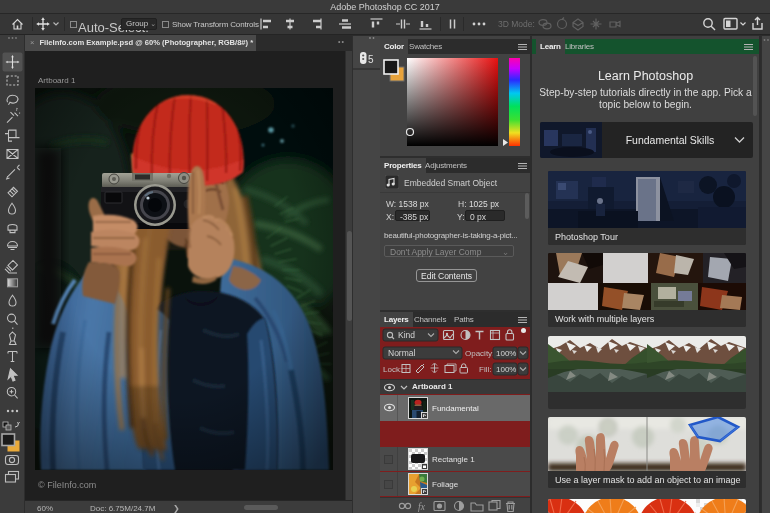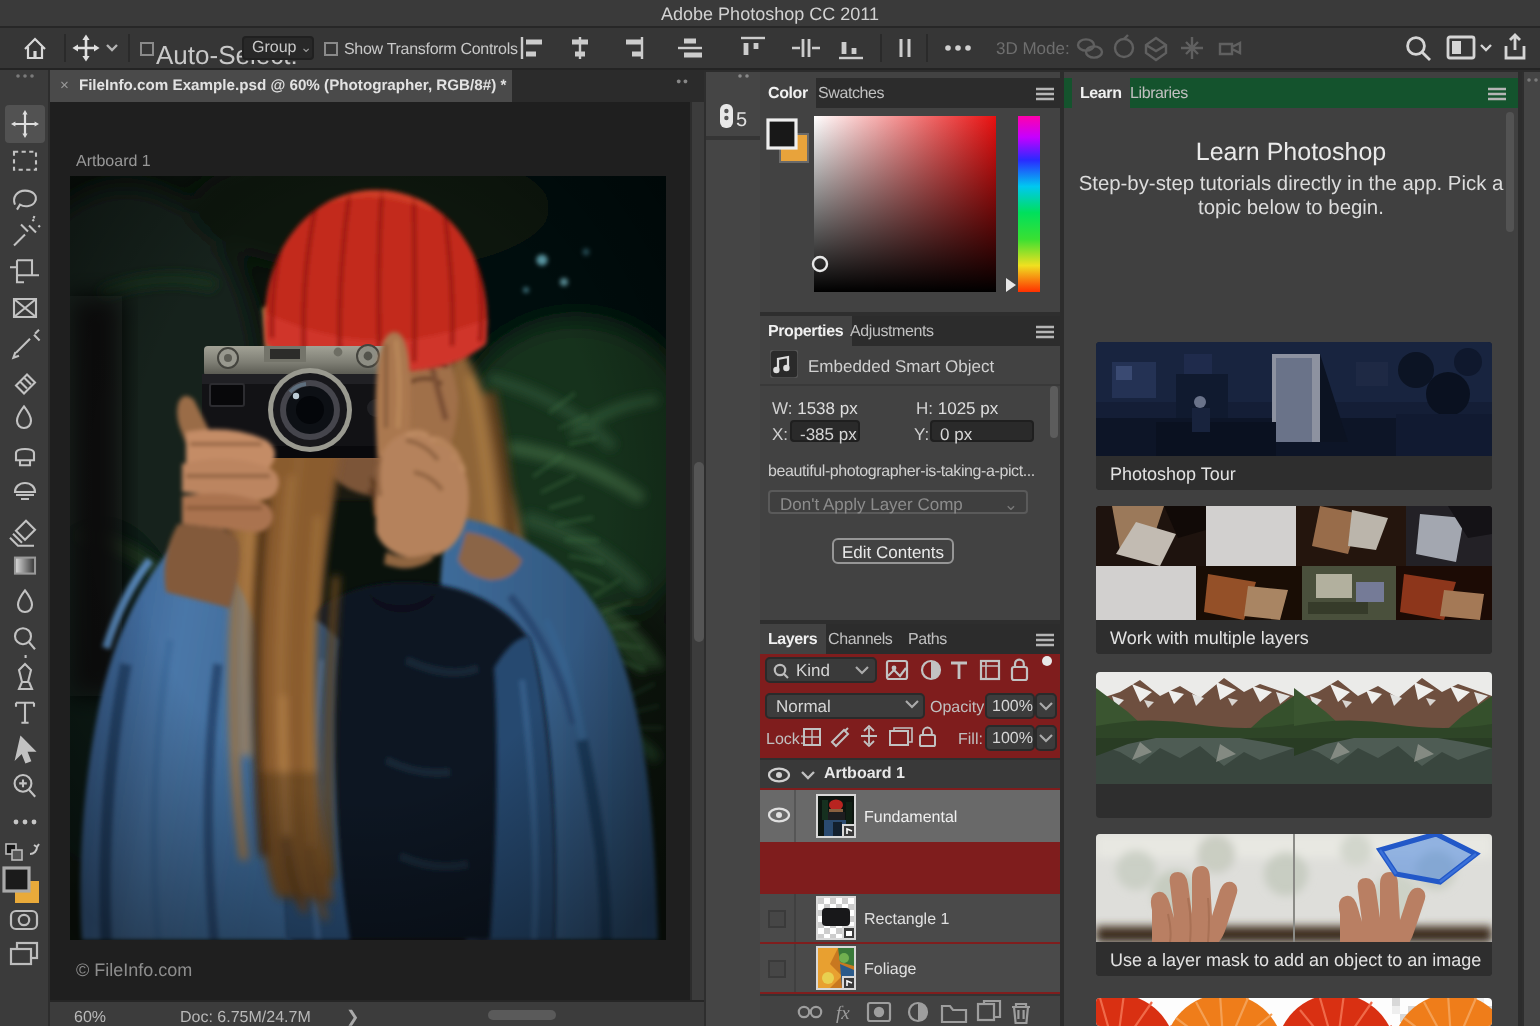--- a/index.html
+++ b/index.html
@@ -30,21 +30,21 @@
 .inbox{position:absolute;background:#2a2a2a;border:1px solid #1f1f1f;border-radius:2px;font-size:8.5px;color:#d5d5d5}
 .ddbox{position:absolute;background:#404040;border:1px solid #272727;border-radius:2px;font-size:8.5px;color:#d5d5d5}
 
 #learn{left:532px;top:36px;width:227px;height:477px;background:#404040;overflow:hidden}
 #rstrip{left:761px;top:36px;width:9px;height:477px;background:#454545;border-left:1px solid #2e2e2e}
 .card{position:absolute;left:16px;width:198px;background:#2e2e2e;border-radius:2px;overflow:hidden}
 .clabel{position:absolute;left:0;width:198px;background:#2e2e2e;color:#e2e2e2;font-size:9px;padding:4px 0 0 7px}
 svg{display:block}
 </style></head>
 <body>
-<div class="abs" id="titlebar">Adobe Photoshop CC 2011</div>
+<div class="abs" id="titlebar">Adobe Photoshop CC 2017</div>
 <div class="abs" id="optbar">
 <svg width="770" height="21" viewBox="0 0 770 21">
  <g fill="none" stroke="#d8d8d8" stroke-width="1.1">
   <path d="M12.5 10.5 L17.5 5.5 L22.5 10.5 M14 9.5 V15 H21 V9.5"></path>
   <path d="M17.5 11.5 V15" stroke-width="1.6"></path>
  </g>
  <rect x="32" y="3" width="1" height="14" fill="#2a2a2a"></rect>
  <g stroke="#e0e0e0" stroke-width="1.2" fill="#e0e0e0">
   <path d="M43 5 V15 M38 10 H48" stroke-width="1.3"></path>
   <path d="M43 3.2 L41.2 6 H44.8 Z M43 16.8 L41.2 14 H44.8 Z M36.2 10 L39 8.2 V11.8 Z M49.8 10 L47 8.2 V11.8 Z" stroke="none"></path>
@@ -456,21 +456,21 @@
         <circle cx="3.2" cy="10" r="1.6" fill="#ddd"></circle>
         <circle cx="8.2" cy="9" r="1.6" fill="#ddd"></circle>
       </svg>
  <span class="abs" style="left:24px;top:5px">Embedded Smart Object</span>
  <div class="abs" style="left:0;top:19px;width:152px;height:1px;background:#393939"></div>
  <span class="abs" style="left:6px;top:26px">W: <span style="color:#dedede">1538 px</span></span>
  <span class="abs" style="left:78px;top:26px">H: <span style="color:#dedede">1025 px</span></span>
  <span class="abs" style="left:6px;top:39px">X:</span>
  <div class="inbox" style="left:15px;top:37px;width:35px;height:11px;padding:1px 0 0 4px">-385 px</div>
  <span class="abs" style="left:77px;top:39px">Y:</span>
- <div class="inbox" style="left:85px;top:37px;width:52px;height:11px;padding:1px 0 0 4px">0 px</div>
+ <div class="inbox" style="left:85px;top:37px;width:40px;height:11px;padding:1px 0 0 4px">0 px</div>
  <div class="abs" style="left:145px;top:20px;width:4px;height:26px;border-radius:2px;background:#5c5c5c"></div>
  <span class="abs" style="left:4px;top:58px;font-size:8px;letter-spacing:-0.2px">beautiful-photographer-is-taking-a-pict...</span>
  <div class="ddbox" style="left:4px;top:72px;width:130px;height:12px;background:#3f3f3f;border-color:#5a5a5a;color:#8c8c8c;padding:1px 0 0 5px">Don't Apply Layer Comp <span style="position:absolute;right:4px;color:#777">⌄</span></div>
  <div class="abs" style="left:36px;top:96px;width:61px;height:13px;border:1px solid #969696;border-radius:3px;background:#424242;color:#e8e8e8;text-align:center;line-height:12px;font-size:8.5px">Edit Contents</div>
 </div>
 
 <div class="abs" style="left:0;top:274px;width:152px;height:2px;background:#2e2e2e"></div>
 <div class="ptabs" style="top:276px">
  <div class="ptab act" style="left:0">Layers</div>
  <div class="ptab" style="left:30px">Channels</div>
@@ -615,20 +615,35 @@
 <div class="abs" id="learn">
 <div class="ptabs" style="top:3px;width:227px;background:#14532d">
  <div class="ptab act" style="left:4px;background:#404040">Learn</div>
  <div class="ptab" style="left:29px">Libraries</div>
  <svg class="ham" style="right:6px;top:4px" width="9" height="8">
         <path d="M0 1.5 h9 M0 4 h9 M0 6.5 h9" stroke="#b5b5b5" stroke-width="1.2"></path>
       </svg>
 </div>
 <div class="abs" style="left:0;top:33px;width:227px;text-align:center;font-size:12.5px;color:#eaeaea">Learn Photoshop</div>
 <div class="abs" style="left:7px;top:51px;width:213px;text-align:center;font-size:10.2px;line-height:11.5px;color:#dcdcdc">Step-by-step tutorials directly in the app. Pick a<br>topic below to begin.</div>
+<div class="abs" style="left:8px;top:86px;width:213px;height:36px;background:#232323;border-radius:2px;overflow:hidden">
+ <svg class="abs" style="left:0;top:0" width="62" height="36" viewBox="0 0 62 36">
+  <rect width="62" height="36" fill="#10182b"></rect>
+  <rect x="4" y="8" width="14" height="16" fill="#28365e"></rect>
+  <rect x="4" y="8" width="14" height="16" fill="#28365e"></rect>
+  <rect x="22" y="12" width="20" height="12" fill="#1a2642"></rect>
+  <rect x="46" y="6" width="10" height="24" fill="#222f52"></rect>
+  <ellipse cx="32" cy="30" rx="22" ry="5" fill="#0a0f1d"></ellipse>
+  <circle cx="50" cy="10" r="2" fill="#4a5a85"></circle>
+ </svg>
+ <div class="abs" style="left:55px;top:0;width:150px;height:36px;color:#e8e8e8;font-size:10.5px;text-align:center;line-height:36px">Fundamental Skills</div>
+ <svg class="abs" style="right:8px;top:14px" width="11" height="8">
+        <path d="M1 1.5 l4.5 4.5 L10 1.5" stroke="#cfcfcf" fill="none" stroke-width="1.3"></path>
+      </svg>
+</div>
 <div class="card" style="top:135px;height:74px">
  <svg width="198" height="57" viewBox="0 0 198 57">
   <rect width="198" height="57" fill="#17223c"></rect>
   <rect x="0" y="0" width="198" height="30" fill="#1d2a48"></rect>
   <rect x="0" y="38" width="198" height="19" fill="#0e1628"></rect>
   <rect x="8" y="10" width="22" height="18" fill="#2d3c64"></rect>
   <rect x="10" y="12" width="8" height="7" fill="#4a5c8c"></rect>
   <rect x="40" y="16" width="26" height="22" fill="#121c33"></rect>
   <rect x="44" y="6" width="14" height="10" fill="#26335a"></rect>
   <rect x="88" y="6" width="24" height="44" fill="#b8bcca"></rect>

